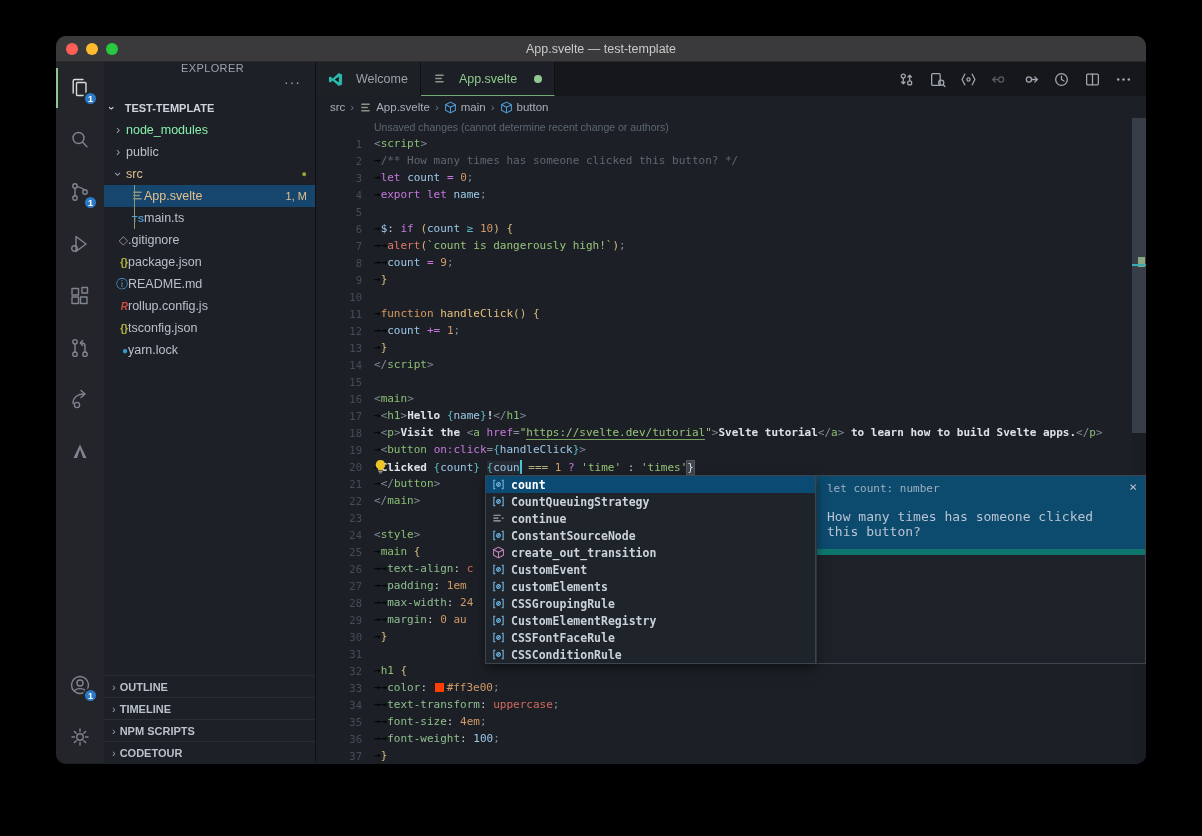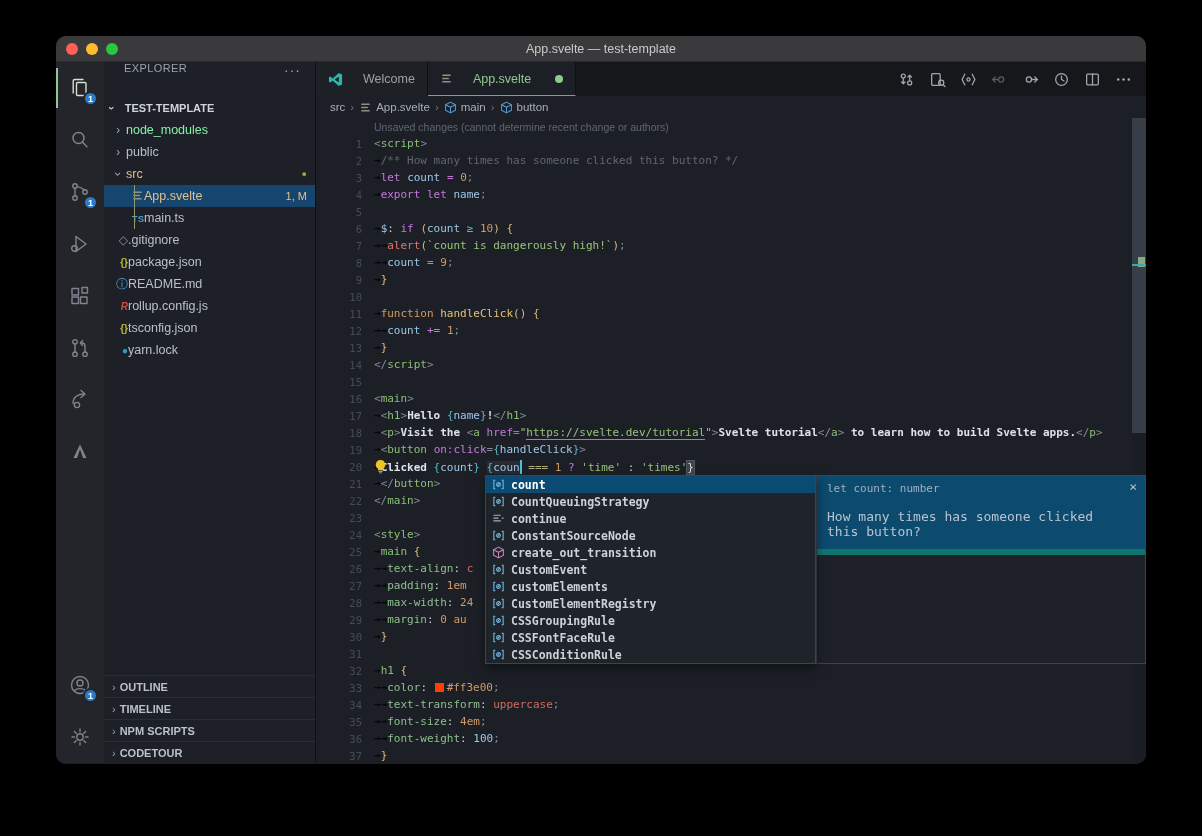--- a/index.html
+++ b/index.html
@@ -26,22 +26,22 @@
   .act-item.active::before { content:""; position:absolute; left:0; top:6px; bottom:6px;
                              width:2px; background:#8fc98f; }
   .act-item svg { width:24px; height:24px; }
   .badge { position:absolute; right:6px; bottom:8px; min-width:15px; height:15px;
            border-radius:50%; background:#2a7ac7; color:#fff; font-size:9px; font-weight:bold;
            display:flex; align-items:center; justify-content:center; border:2px solid #23252b; }
   .act-spacer { flex:1; }
   
   .sidebar { width:212px; background:#1d2026; border-right:1px solid #0e1013; display:flex;
              flex-direction:column; flex-shrink:0; }
-  .sb-header { height:35px; display:flex; padding:0 14px 0 20px;
-               color:#9da3ae; font-size:11px; letter-spacing:.4px; }
+  .sb-header { height:35px; display:flex; align-items:center; padding:0 14px 0 20px;
+               color:#9da3ae; font-size:11px; letter-spacing:.4px;flex-direction:column; }
   .sb-header .more { margin-left:auto; color:#9da3ae; font-size:14px; letter-spacing:1px; }
   .sb-section { height:22px; display:flex; align-items:center; gap:11px; padding-left:6px;
                 color:#d0d4dc; font-size:11px; font-weight:bold; }
   .tree { position:relative; }
   .tree-row { height:22px; display:flex; align-items:center; font-size:12.5px; color:#b9c0ca;
               position:relative; padding-right:8px; }
   .tree-row.selected { background:#16466d; }
   .tree-row .chev { width:16px; text-align:center; color:#9aa0aa; flex-shrink:0; }
   .tree-row .ficon { width:18px; text-align:right; flex-shrink:0; font-size:10px; font-weight:bold; }
   .tree-row .flabel { white-space:nowrap; }
@@ -55,21 +55,21 @@
   
   .icon-typescript{color:#4f9cd6;font-size:9.5px!important}
   .icon-json-braces{color:#b8b840}
   .icon-info{color:#4f9cd6;font-weight:normal!important;font-size:12px!important}
   .icon-rollup{color:#cc4b42;font-style:italic}
   .icon-git{color:#8e8e8e;font-weight:normal!important;font-size:12px!important}
   .icon-yarn{color:#2f9ec4}
   
   .editorcol { flex:1; display:flex; flex-direction:column; min-width:0; }
   .tabbar { height:34px; background:#15171b; display:flex; align-items:stretch; flex-shrink:0; }
-  .tab { display:flex; align-items:center; gap:20px; padding:0 12px; font-size:12.5px;
+  .tab { display:flex; align-items:center; gap:13px; padding:0 12px; font-size:12.5px;
          color:#9da0a6; background:#1d2025; border-right:1px solid #0e1013; position:relative; }
   .tab.active { background:#1c2026; color:#8fc98f; border-bottom:1.5px solid #72ab72; }
   .tab .dot { width:8px; height:8px; border-radius:50%; background:#8fc98f; margin-left:4px; }
   .tab-actions { margin-left:auto; display:flex; align-items:center; gap:14px; padding-right:14px; }
   .tab-actions .ticon { color:#a0a6af; display:flex; }
   .tab-actions .ticon.dim { color:#565b63; }
   .ticon svg { width:17px; height:17px; }
   .breadcrumbs { height:22px; display:flex; align-items:center; gap:5px; padding-left:14px;
                  font-size:11.5px; color:#a8adb8; background:#1c2026; flex-shrink:0; }
   .breadcrumbs .sep { color:#6b7280; }
@@ -467,31 +467,31 @@
               <span>customElements</span>
             </div>
             <div class="sug-row">
               <span class="sug-icon">
                 <svg viewBox="0 0 14 14" width="13" height="13" fill="none" stroke="#6fb3e0" stroke-width="1.2">
                   <path d="M3.5 2.5H2v9h1.5M10.5 2.5H12v9h-1.5"></path>
                   <circle cx="7" cy="7" r="2"></circle>
                   <path d="M5.6 8.4 8.4 5.6"></path>
                 </svg>
               </span>
+              <span>CSSGroupingRule</span>
+            </div>
+            <div class="sug-row">
+              <span class="sug-icon">
+                <svg viewBox="0 0 14 14" width="13" height="13" fill="none" stroke="#6fb3e0" stroke-width="1.2">
+                  <path d="M3.5 2.5H2v9h1.5M10.5 2.5H12v9h-1.5"></path>
+                  <circle cx="7" cy="7" r="2"></circle>
+                  <path d="M5.6 8.4 8.4 5.6"></path>
+                </svg>
+              </span>
               <span>CustomElementRegistry</span>
-            </div>
-            <div class="sug-row">
-              <span class="sug-icon">
-                <svg viewBox="0 0 14 14" width="13" height="13" fill="none" stroke="#6fb3e0" stroke-width="1.2">
-                  <path d="M3.5 2.5H2v9h1.5M10.5 2.5H12v9h-1.5"></path>
-                  <circle cx="7" cy="7" r="2"></circle>
-                  <path d="M5.6 8.4 8.4 5.6"></path>
-                </svg>
-              </span>
-              <span>CSSGroupingRule</span>
             </div>
             <div class="sug-row">
               <span class="sug-icon">
                 <svg viewBox="0 0 14 14" width="13" height="13" fill="none" stroke="#6fb3e0" stroke-width="1.2">
                   <path d="M3.5 2.5H2v9h1.5M10.5 2.5H12v9h-1.5"></path>
                   <circle cx="7" cy="7" r="2"></circle>
                   <path d="M5.6 8.4 8.4 5.6"></path>
                 </svg>
               </span>
               <span>CSSFontFaceRule</span>

